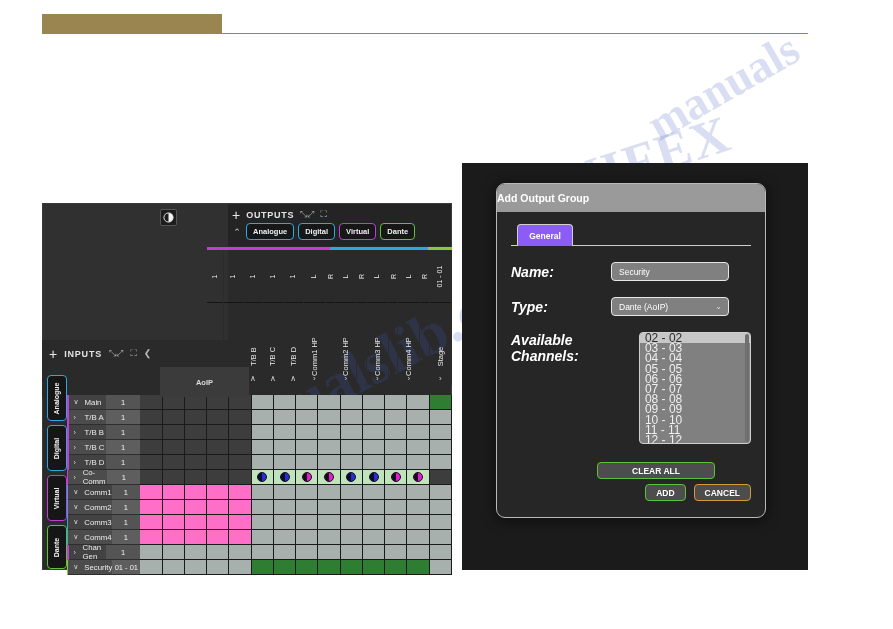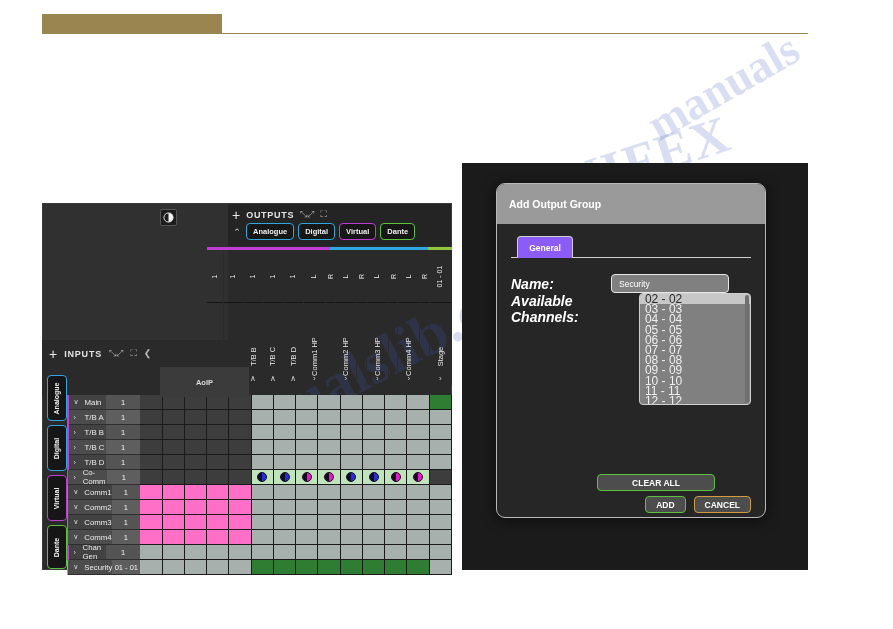--- a/index.html
+++ b/index.html
@@ -132,22 +132,22 @@
     position:absolute; left:462px; top:163px; width:346px; height:407px;
     background:#1b1b1b; overflow:hidden;
   }
 
   .dialog{
     position:absolute; left:34px; top:20px; width:270px; height:335px;
     background:#262626; border-radius:9px; border:1px solid #b9b9b9;
     overflow:hidden; box-shadow:0 2px 14px rgba(0,0,0,.6);
   }
   .dlg-title{
-    height:40px; background:#9a9a9a; color:#fff; font-size:10.5px; font-weight:700;
-    display:flex; align-items:center; padding-left:12px;
+    height:28px; background:#9a9a9a; color:#fff; font-size:10.5px; font-weight:700;
+    display:flex; align-items:center; 
   }
   .dlg-body{ position:relative; height:305px; padding:10px 14px 0 14px; }
   .tabstrip{ position:relative; height:24px; border-bottom:1px solid #cfcfcf; }
   .gen-tab{
     position:absolute; left:6px; top:2px; width:56px; height:22px;
     border:1px solid #cfcfcf; border-bottom:none; border-radius:4px 4px 0 0;
     background:#8b5cf6; color:#fff; font-size:8.5px; font-weight:700;
     display:flex; align-items:center; justify-content:center;
   }
   .field{ display:flex; align-items:center; margin-top:16px; }
@@ -156,21 +156,21 @@
     width:118px; height:19px; background:#808080; border:1px solid #e6e6e6;
     border-radius:4px; color:#fff; font-size:8.5px; display:flex; align-items:center;
     padding-left:7px;
   }
   .f-select{
     width:118px; height:19px; background:#808080; border:1px solid #e6e6e6;
     border-radius:4px; color:#fff; font-size:8.5px; display:flex; align-items:center;
     justify-content:space-between; padding:0 6px 0 7px;
   }
   .f-select .cv{ color:#ddd; font-size:8px; }
-  .chan-field{ display:flex; margin-top:0;gap:33px; }
+  .chan-field{ display:flex; margin-top:16px;gap:33px; }
   .listbox{
     width:118px; height:112px; background:#808080; border:1px solid #cfcfcf; border-radius:4px;
     overflow:hidden; position:relative;
   }
   .lb-item{ height:10.2px; color:#efefef; font-size:12px; padding-left:5px; line-height:10.2px; }
   .lb-item.sel{ background:#c7c7c7; color:#2a2a2a; }
   .lb-scroll{ position:absolute; right:1px; top:1px; width:4px; height:108px; background:#6f6f6f; border-radius:2px;}
 
   .clear-btn{
     position:absolute; left:100px; top:250px; width:118px; height:17px;
@@ -705,20 +705,27 @@
 
         <div class="tabstrip">
           <div class="gen-tab">General</div>
         </div>
 
         <div class="field">
           <div class="f-label">Name:</div>
           <div class="f-input" placeholder="Name">Security</div>
         </div>
 
+        <div class="field">
+          <div class="f-label">Type:</div>
+          <div class="f-select">
+            <span>Dante (AoIP)</span>
+            <span class="cv">⌄</span>
+          </div>
+        </div>
 
         <div class="chan-field">
           <div class="f-label">Available Channels:</div>
           <div class="listbox" id="listbox">
             <div class="lb-scroll"></div>
           <div class="lb-item sel">02 - 02</div>
               <div class="lb-item">03 - 03</div>
               <div class="lb-item">04 - 04</div>
               <div class="lb-item">05 - 05</div>
               <div class="lb-item">06 - 06</div>

